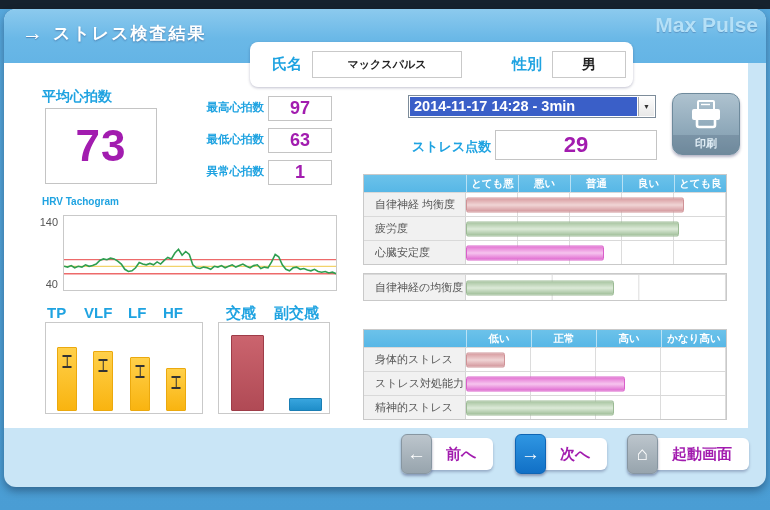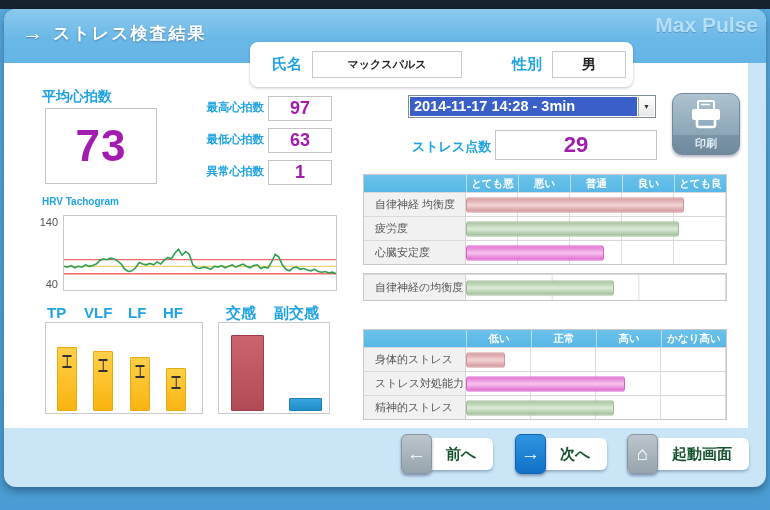--- a/index.html
+++ b/index.html
@@ -103,21 +103,21 @@
   .bar-green   { background:linear-gradient(180deg,#a9c5a2 0%,#dcead8 50%,#a0bf99 100%); border:1px solid #9bba94; }
   .bar-magenta { background:linear-gradient(180deg,#e476d4 0%,#f6c4ee 50%,#e06cd1 100%); border:1px solid #d95fca; }
 
   
   .fbtn { position:absolute; top:438px; height:32px; display:flex; cursor:pointer; }
   .fbtn .ficon { width:31px; height:40px; margin-top:-4px; border-radius:6px; color:#fff; font-size:19px; font-weight:bold;
                  display:flex; align-items:center; justify-content:center; box-shadow:0 2px 3px rgba(0,0,60,.35); z-index:2; }
   .ficon-gray { background:linear-gradient(180deg,#bcc5cc,#97a4ad); border:1px solid #8796a1; }
   .ficon-blue { background:linear-gradient(180deg,#2f96e2,#1170c6); border:1px solid #0f65b4; }
   .fbtn .flbl { background:#fff; border-radius:0 6px 6px 0; margin-left:-3px; padding:0 17px;
-                line-height:32px; color:#14532d; font-size:15px; font-weight:bold;
+                line-height:32px; color:#a21caf; font-size:15px; font-weight:bold;
                 box-shadow:0 2px 3px rgba(0,0,60,.25); white-space:nowrap; }
 </style>
 </head>
 <body>
 
 <div id="stage">
   <div id="top-strip"></div>
 
   <div id="frame">
     <div id="header-band"></div>

